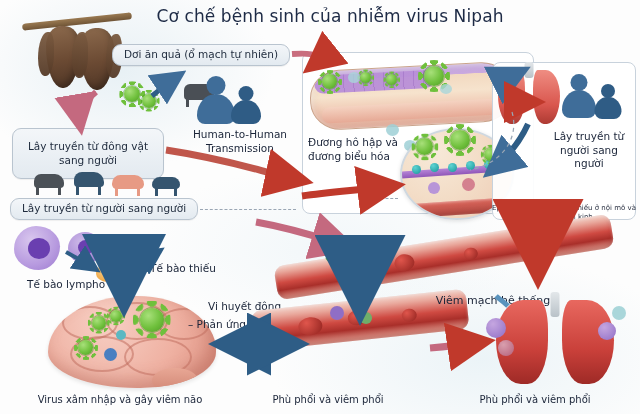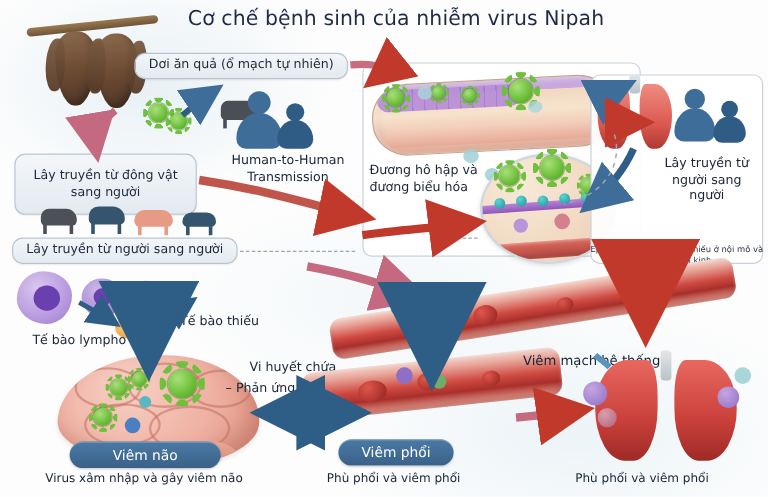--- a/index.html
+++ b/index.html
@@ -332,26 +332,23 @@
     <div class="gyrus" style="left:110px;top:12px;width:48px;height:28px;"></div>
     <div class="stem"></div>
   </div>
   <div class="virus" style="left:140px;top:308px;width:24px;height:24px;"></div>
   <div class="virus" style="left:92px;top:316px;width:14px;height:14px;"></div>
   <div class="virus" style="left:110px;top:310px;width:12px;height:12px;"></div>
   <div class="virus" style="left:78px;top:340px;width:15px;height:15px;"></div>
   <div class="cellblob" style="left:116px;top:330px;width:10px;height:10px;background:#5bb8c2;"></div>
   <div class="cellblob" style="left:104px;top:348px;width:13px;height:13px;background:#4a7fc1;"></div>
 
-  <div class="abs lbl" id="lbl-thrombi">Vi huyết chứa</div>
+  <div class="abs lbl" id="lbl-thrombi">Vi huyết đông</div>
   <div class="abs lbl" id="lbl-inflreact">– Phản ứng viêm</div>
 
-  <div class="abs pill" id="pill-brain">
-    <span>Viêm não</span>
-  </div>
   <div class="abs" id="cap-brain">Virus xâm nhập và gây viêm não</div>
 
   <div class="vessel" id="vessel1">
     <div class="clot" style="left:60px;top:10px;width:16px;height:14px;"></div>
     <div class="clot" style="left:120px;top:8px;width:20px;height:17px;"></div>
     <div class="clot" style="left:190px;top:12px;width:14px;height:12px;"></div>
     <div class="clot" style="left:250px;top:9px;width:18px;height:15px;"></div>
   </div>
   <div class="virus" style="left:328px;top:246px;width:14px;height:14px;"></div>
   <div class="cellblob" style="left:372px;top:244px;width:13px;height:13px;background:#8f6ec6;"></div>
@@ -359,23 +356,20 @@
   <div class="vessel" id="vessel2">
     <div class="clot" style="left:46px;top:12px;width:24px;height:18px;"></div>
     <div class="clot" style="left:96px;top:10px;width:18px;height:15px;"></div>
     <div class="clot" style="left:150px;top:14px;width:15px;height:13px;"></div>
   </div>
   <div class="cellblob" style="left:330px;top:306px;width:14px;height:14px;background:#8f6ec6;"></div>
   <div class="cellblob" style="left:360px;top:312px;width:12px;height:12px;background:#6fae6a;"></div>
 
   <div class="abs lbl big" id="lbl-vasc">Viêm mạch hệ thống</div>
 
-  <div class="abs pill" id="pill-lung">
-    <span>Viêm phổi</span>
-  </div>
   <div class="abs" id="cap-lung">Phù phổi và viêm phổi</div>
 
   <div class="lung" id="lung-bottom">
     <div class="trachea"></div>
     <div class="lobeL"></div>
     <div class="lobeR"></div>
   </div>
   <div class="cellblob" style="left:486px;top:318px;width:20px;height:20px;background:radial-gradient(circle at 35% 30%,#c5a6e0,#8f6ec6);"></div>
   <div class="cellblob" style="left:498px;top:340px;width:16px;height:16px;background:radial-gradient(circle at 35% 30%,#d99fae,#b4607a);"></div>
   <div class="cellblob" style="left:598px;top:322px;width:18px;height:18px;background:radial-gradient(circle at 35% 30%,#c5a6e0,#8f6ec6);"></div>

